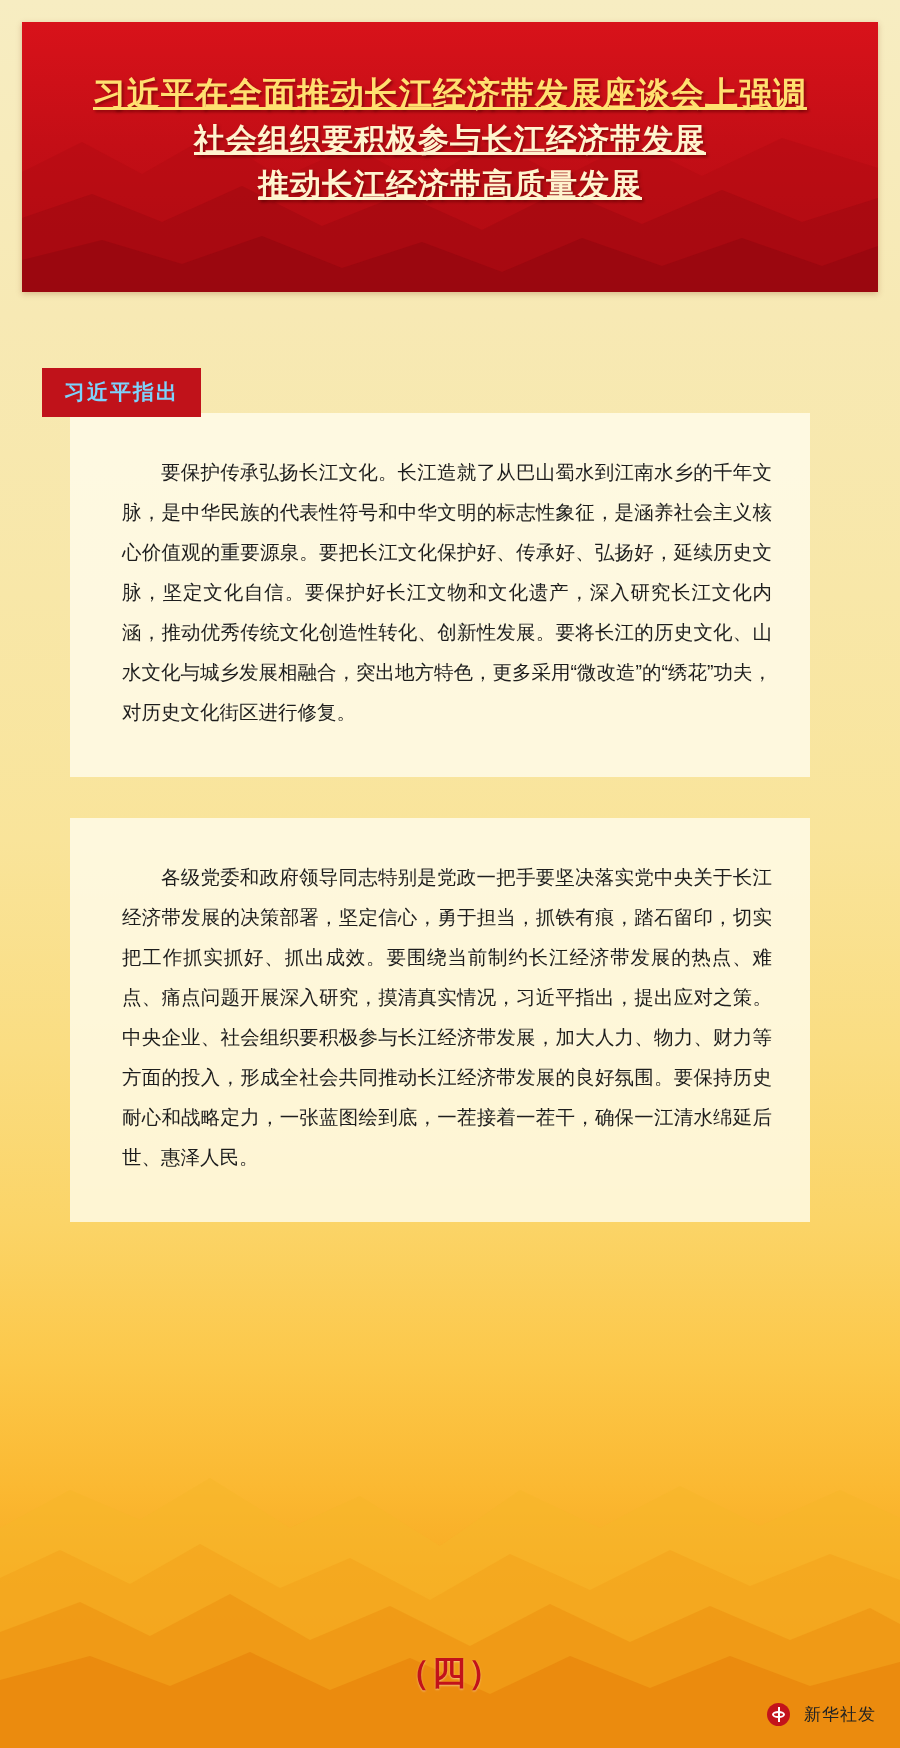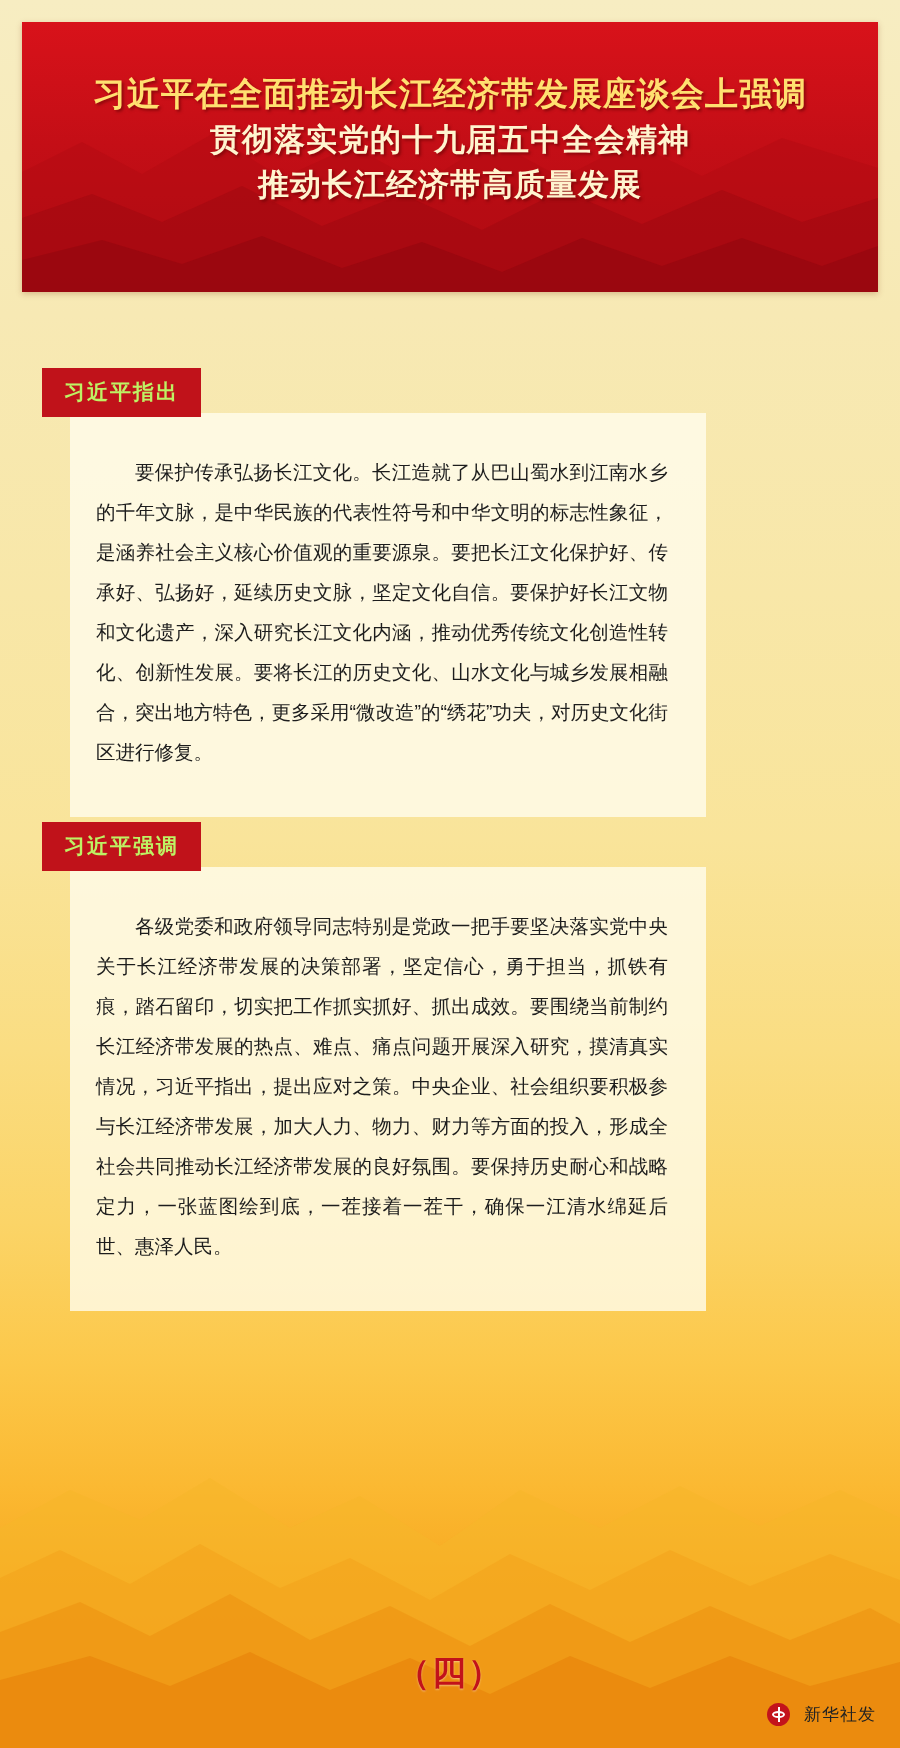--- a/index.html
+++ b/index.html
@@ -65,50 +65,51 @@
     z-index: 3;
     padding-top: 48px;
     text-align: center;
   }
   .title-line {
     color: #ffe9a8;
     font-weight: bold;
     letter-spacing: 1px;
     text-shadow: 2px 2px 3px rgba(90, 0, 0, .55);
     line-height: 1.45;
+    text-decoration: underline;
   }
   .title-line.l1 { font-size: 33px; color: #ffe070; }
   .title-line.l2 { font-size: 31px; color: #fff4cf; }
   .title-line.l3 { font-size: 31px; color: #fff4cf; }
 
   
   .section {
     position: absolute;
     left: 22px;
     width: 856px;
   }
   .section-tag {
     position: relative;
     display: inline-block;
     background: #c0121a;
-    color: #bef264;
+    color: #7dd3fc;
     font-size: 21px;
     font-weight: bold;
     letter-spacing: 2px;
     padding: 10px 22px 11px 22px;
     z-index: 4;
     margin-left: 20px;
   }
   .section-body {
     position: relative;
     margin-top: -4px;
     margin-left: 48px;
-    width: 636px;
+    width: 740px;
     background: rgba(255, 252, 238, .80);
-    padding: 40px 38px 44px 26px;
+    padding: 40px 38px 44px 52px;
     box-sizing: border-box;
     color: #1d1d1d;
     font-size: 19.5px;
     line-height: 2.05;
     text-align: justify;
     text-justify: inter-ideograph;
   }
   .section-body p {
     margin: 0;
     text-indent: 2em;
@@ -182,34 +183,33 @@
   </svg>
 
   <div class="header">
     <svg class="header-deco" viewBox="0 0 856 270" preserveAspectRatio="none">
       <path d="M0,150 L60,120 L120,152 L190,112 L260,156 L330,124 L400,162 L470,118 L540,156 L610,120 L680,154 L760,116 L856,146 L856,270 L0,270 Z" fill="#b20b12" opacity="0.45"></path>
       <path d="M0,196 L70,172 L140,200 L220,164 L300,204 L380,172 L460,208 L540,168 L620,202 L700,168 L780,200 L856,176 L856,270 L0,270 Z" fill="#9e0810" opacity="0.5"></path>
       <path d="M0,238 L80,218 L160,242 L240,214 L320,246 L400,220 L480,250 L560,216 L640,244 L720,216 L800,244 L856,224 L856,270 L0,270 Z" fill="#8d060e" opacity="0.5"></path>
     </svg>
     <div class="header-inner">
       <div class="title-line l1">习近平在全面推动长江经济带发展座谈会上强调</div>
-      <div class="title-line l2">贯彻落实党的十九届五中全会精神</div>
+      <div class="title-line l2">社会组织要积极参与长江经济带发展</div>
       <div class="title-line l3">推动长江经济带高质量发展</div>
     </div>
   </div>
 
   <div class="section" id="section-1">
     <div class="section-tag">习近平指出</div>
     <div class="section-body">
       <p>要保护传承弘扬长江文化。长江造就了从巴山蜀水到江南水乡的千年文脉，是中华民族的代表性符号和中华文明的标志性象征，是涵养社会主义核心价值观的重要源泉。要把长江文化保护好、传承好、弘扬好，延续历史文脉，坚定文化自信。要保护好长江文物和文化遗产，深入研究长江文化内涵，推动优秀传统文化创造性转化、创新性发展。要将长江的历史文化、山水文化与城乡发展相融合，突出地方特色，更多采用“微改造”的“绣花”功夫，对历史文化街区进行修复。</p>
     </div>
   </div>
 
   <div class="section" id="section-2">
-    <div class="section-tag">习近平强调</div>
     <div class="section-body">
       <p>各级党委和政府领导同志特别是党政一把手要坚决落实党中央关于长江经济带发展的决策部署，坚定信心，勇于担当，抓铁有痕，踏石留印，切实把工作抓实抓好、抓出成效。要围绕当前制约长江经济带发展的热点、难点、痛点问题开展深入研究，摸清真实情况，习近平指出，提出应对之策。中央企业、社会组织要积极参与长江经济带发展，加大人力、物力、财力等方面的投入，形成全社会共同推动长江经济带发展的良好氛围。要保持历史耐心和战略定力，一张蓝图绘到底，一茬接着一茬干，确保一江清水绵延后世、惠泽人民。</p>
     </div>
   </div>
 
   <div class="page-number">（四）</div>
 
   <div class="credit">
     <span class="credit-logo"></span>
     <span class="credit-text">新华社发</span>

